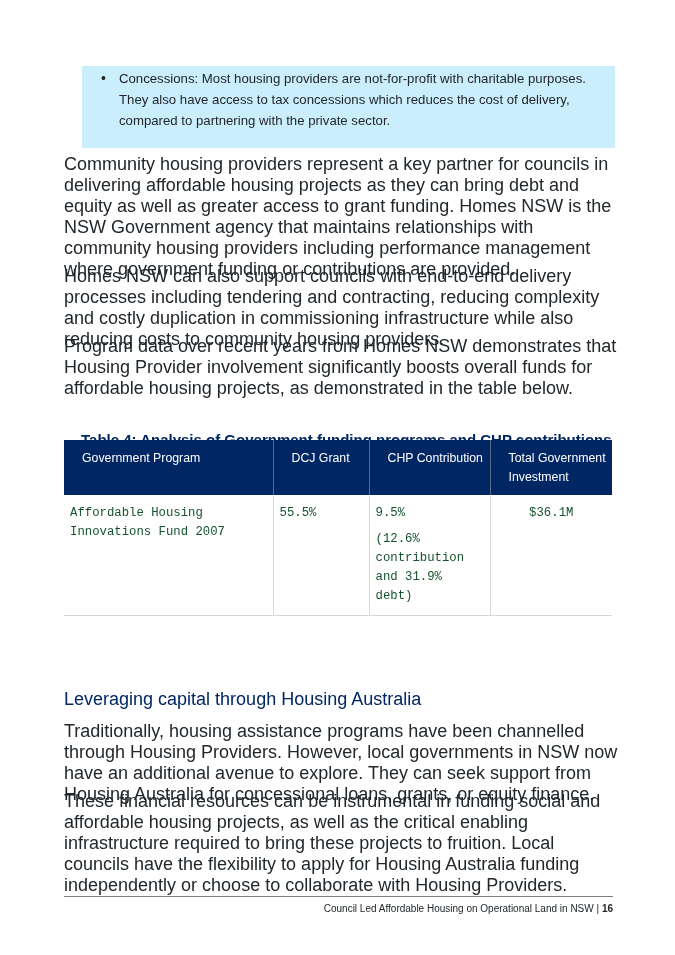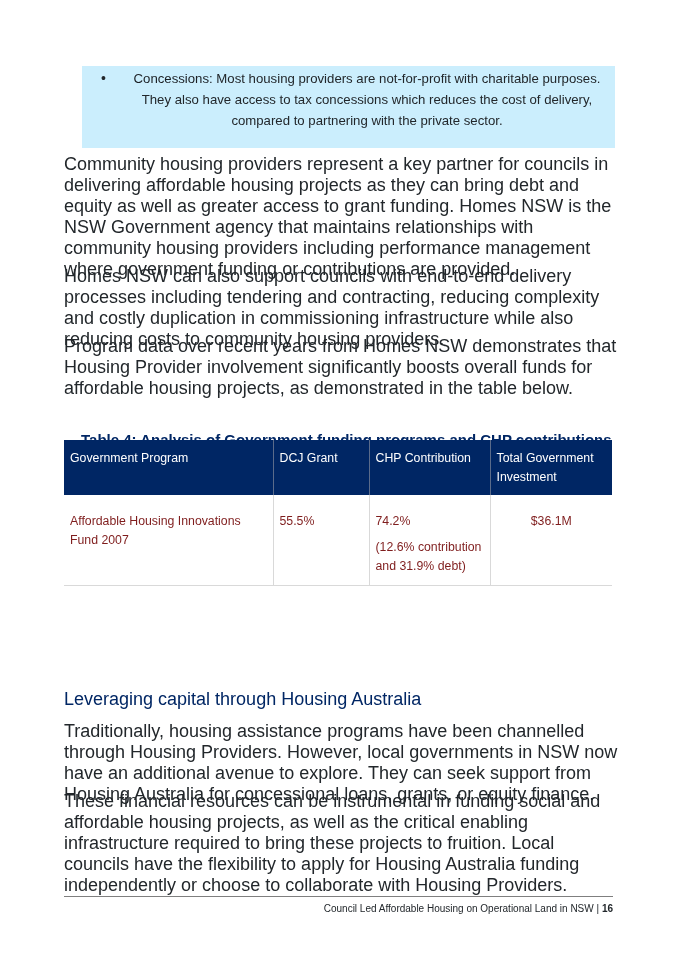--- a/index.html
+++ b/index.html
@@ -1,27 +1,27 @@
 <!DOCTYPE html>
 <html><head>
 <meta charset="utf-8">
 <style>
   html, body { margin:0; padding:0; background:#ffffff; }
   body { width:675px; height:955px; position:relative; font-family:"Liberation Sans", sans-serif; color:#22272b; overflow:hidden; }
   .callout { position:absolute; left:82px; top:66px; width:533px; height:82px; background:#cbeefd; }
-  .callout ul { margin:0; padding:0; list-style:none;text-align:center; }
+  .callout ul { margin:0; padding:0; list-style:none; }
   .callout li { position:relative; padding-left:37px; padding-top:2px; font-size:13.2px; line-height:21px; color:#22272b; }
   .callout li::before { content:"\2022"; position:absolute; left:19px; top:2px; font-size:14px; }
   .callout b { font-weight:normal; color:#1a1f24; }
   .para { position:absolute; left:64px; width:555px; font-size:18px; line-height:21px; margin:0; color:#22272b; }
   .table-title { position:absolute; left:64px; top:414px; font-size:15px; font-weight:bold; color:#002664; margin:17px; }
   table { position:absolute; left:64px; top:440px; width:548px; border-collapse:collapse; font-size:12.3px; }
-  th { background:#002664; color:#ffffff; font-weight:normal; text-align:left; vertical-align:top; padding:9px 6px 8px 6px; line-height:19px; border-left:1px solid #5a6b8a; height:37px; }
+  th { background:#002664; color:#ffffff; font-weight:normal; text-align:left; vertical-align:top; padding:9px 6px 8px 18px; line-height:19px; border-left:1px solid #5a6b8a; height:37px; }
   th:first-child { border-left:none; }
-  td { vertical-align:top; padding:17px 6px 9px 6px; line-height:19px; border-left:1px solid #d9d9d9; color:#7f1d1d; }
+  td { vertical-align:top; padding:9px 6px 9px 6px; line-height:19px; border-left:1px solid #d9d9d9; color:#14532d;font-family:Liberation Mono, monospace; }
   td:first-child { border-left:none; }
   tr.row td { border-bottom:1px solid #d9d9d9; }
   tr.shaded td { background:#cbeefd; }
   td.total { text-align:center; }
   .sub { display:block; margin-top:7px; }
   .h2 { position:absolute; left:64px; top:689px; font-size:18px; color:#002664; margin:0; font-weight:normal;text-align:center; }
   .rule { position:absolute; left:64px; top:896px; width:549px; height:1px; background:#7f7f7f; }
   .footer { position:absolute; right:62px; top:903px; font-size:10px; color:#22272b; }
   .footer .pg { font-weight:bold; }
 </style>
@@ -52,21 +52,21 @@
       <th>Government Program</th>
       <th>DCJ Grant</th>
       <th>CHP Contribution</th>
       <th>Total Government Investment</th>
     </tr>
   </thead>
   <tbody>
     <tr class="row" style="height:83px">
       <td>Affordable Housing Innovations Fund 2007</td>
       <td>55.5%</td>
-      <td><span>74.2%</span><span class="sub">(12.6% contribution and 31.9% debt)</span></td>
+      <td><span>9.5%</span><span class="sub">(12.6% contribution and 31.9% debt)</span></td>
       <td class="total">$36.1M</td>
     </tr>
   </tbody>
 </table>
 
 <h2 class="h2">Leveraging capital through Housing Australia</h2>
 <p class="para" style="top:721px">Traditionally, housing assistance programs have been channelled through Housing Providers. However, local governments in NSW now have an additional avenue to explore. They can seek support from Housing Australia for concessional loans, grants, or equity finance.</p>
 <p class="para" style="top:791px">These financial resources can be instrumental in funding social and affordable housing projects, as well as the critical enabling infrastructure required to bring these projects to fruition. Local councils have the flexibility to apply for Housing Australia funding independently or choose to collaborate with Housing Providers.</p>
 
 <div class="rule"></div>

